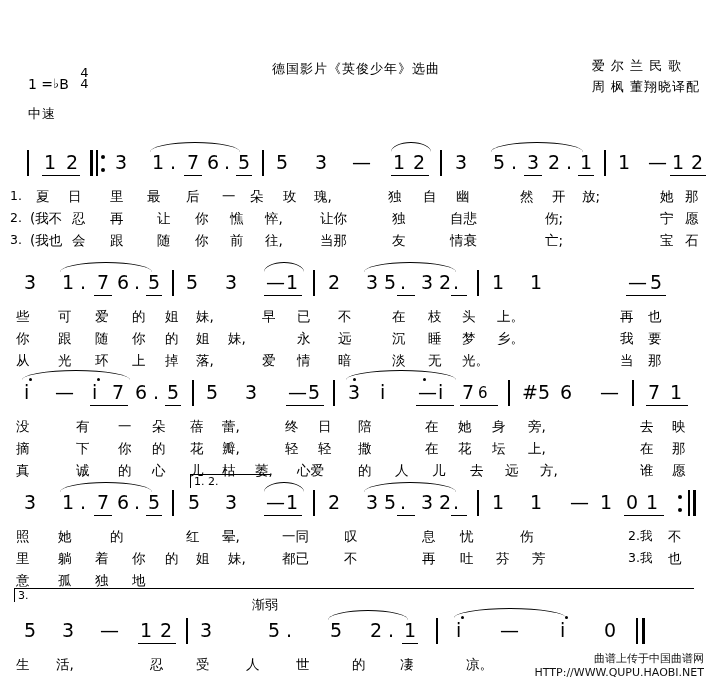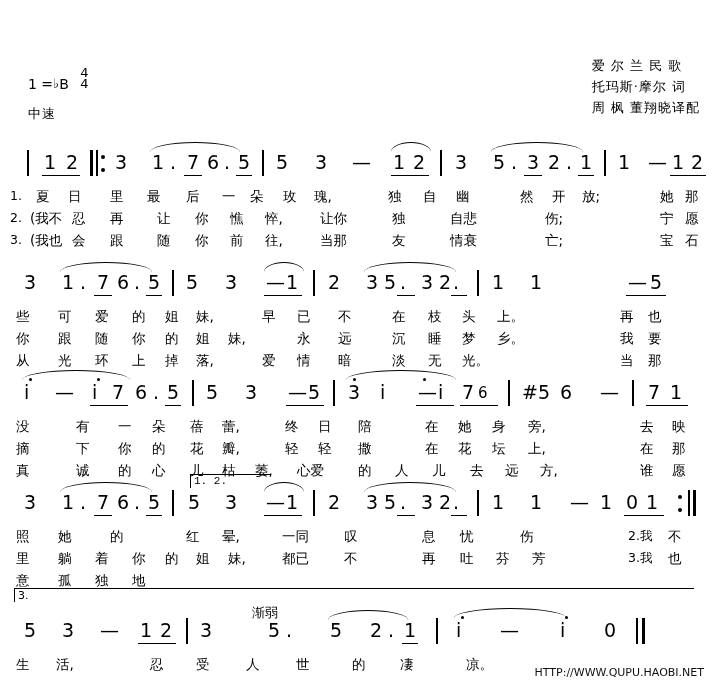--- a/index.html
+++ b/index.html
@@ -171,24 +171,24 @@
     line-height: 14px;
     color: #111;
   }
   .footer .url { font-size: 11px; }
 </style>
 </head>
 <body>
 
 <div id="sheet">
 
+  <div class="subtitle">德国影片《英俊少年》选曲</div>
 
   <div class="credits">
     <div>爱 尔 兰 民 歌</div>
-    <div>托玛斯·摩尔 词</div>
     <div>周 枫 董翔晓译配</div>
   </div>
 
   <div class="keysig">
     <span>1 =</span><span class="flat">♭</span><span>B</span>
     <span class="bignum">
       <span class="num">4</span>
       <span class="den">4</span>
     </span>
   </div>
@@ -495,21 +495,21 @@
       <div class="ly" style="left:432px;">儿</div>
       <div class="ly" style="left:470px;">去</div>
       <div class="ly" style="left:505px;">远</div>
       <div class="ly" style="left:540px;">方,</div>
       <div class="ly" style="left:640px;">谁</div>
       <div class="ly" style="left:672px;">愿</div>
     </div>
   </div>
 
   <div class="system" id="sys4" style="top:488px;height:110px;">
-    <div class="volta" style="left:190px;top:-14px;width:80px;font-family:Liberation Mono, monospace;">1. 2.</div>
+    <div class="volta" style="left:190px;top:-14px;width:80px;">1. 2.</div>
 
     <div class="notes">
       <div class="n" style="left:24px;top:4px;">3</div>
       <div class="n" style="left:62px;top:4px;">1</div>
       <div class="n" style="left:80px;top:4px;">.</div>
       <div class="n" style="left:97px;top:4px;">7</div>
       <div class="under" style="left:94px;top:27px;width:18px;"></div>
       <div class="n" style="left:117px;top:4px;">6</div>
       <div class="n" style="left:134px;top:4px;">.</div>
       <div class="n" style="left:148px;top:4px;">5</div>
@@ -589,21 +589,21 @@
     <div class="lyricline" style="top:84px;">
       <div class="ly" style="left:16px;">意</div>
       <div class="ly" style="left:58px;">孤</div>
       <div class="ly" style="left:95px;">独</div>
       <div class="ly" style="left:132px;">地</div>
     </div>
   </div>
 
   <div class="system" id="sys5" style="top:594px;height:92px;">
     <div class="volta" style="left:14px;top:-6px;width:680px;">3.</div>
-    <div class="dim-mark" style="left:252px;top:10px;">渐弱</div>
+    <div class="dim-mark" style="left:252px;top:2px;">渐弱</div>
 
     <div class="notes" style="top:22px;">
       <div class="n" style="left:24px;top:4px;">5</div>
       <div class="n" style="left:62px;top:4px;">3</div>
       <div class="n" style="left:100px;top:4px;">—</div>
       <div class="n" style="left:140px;top:4px;">1</div>
       <div class="n" style="left:160px;top:4px;">2</div>
       <div class="under" style="left:138px;top:27px;width:38px;"></div>
 
       <div class="bar" style="left:186px;top:2px;"></div>
@@ -636,16 +636,17 @@
       <div class="ly" style="left:196px;">受</div>
       <div class="ly" style="left:246px;">人</div>
       <div class="ly" style="left:296px;">世</div>
       <div class="ly" style="left:352px;">的</div>
       <div class="ly" style="left:400px;">凄</div>
       <div class="ly" style="left:466px;">凉。</div>
     </div>
   </div>
 
   <div class="footer">
+    <div>曲谱上传于中国曲谱网</div>
     <div class="url">HTTP://WWW.QUPU.HAOBI.NET</div>
   </div>
 
 </div>
 
 </body></html>

